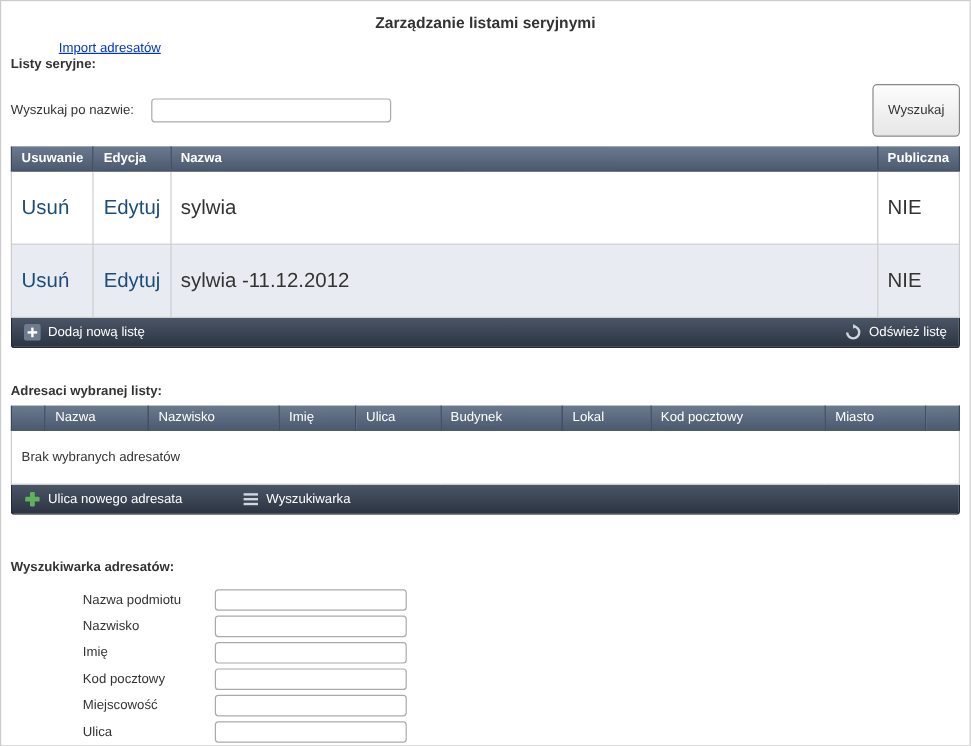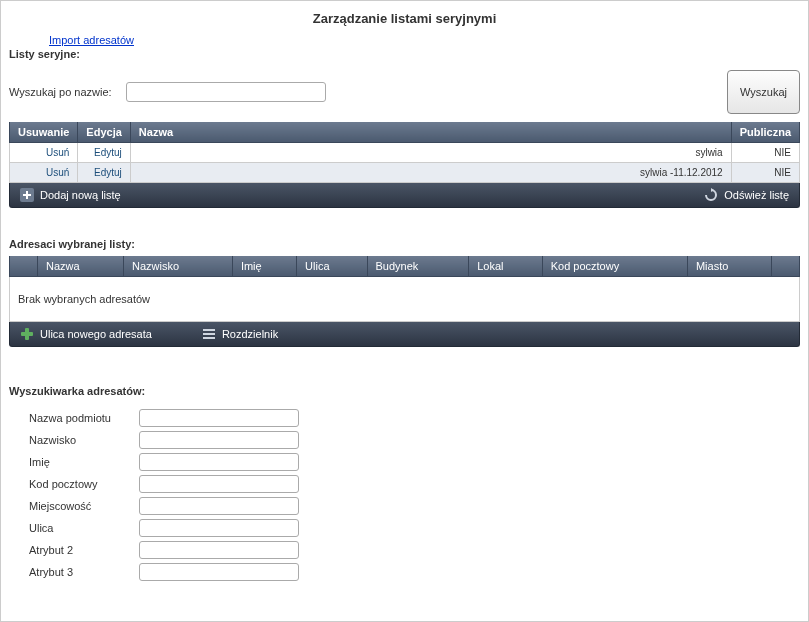--- a/index.html
+++ b/index.html
@@ -56,24 +56,23 @@
     font-weight: bold;
     text-align: left;
     padding: 4px 8px;
     font-size: 11px;
     border-right: 1px solid #3a475a;
     border-bottom: 1px solid #3a475a;
   }
   table.grid th:first-child { border-left: 1px solid #3a475a; }
   table.grid td {
     border: 1px solid #ccc;
-    padding: 4px 8px;
-    font-size: 10px;
+    padding: 20px 8px;
+    font-size: 17px;
     background: #fff;
-    text-align: right;
   }
   table.grid tr:nth-child(odd) td { background: #e8ecf2; }
   table.grid tr:nth-child(even) td { background: #fff; }
   table.grid tr:first-child td { background: #fff; }
   table.grid tr:nth-child(2) td { background: #e8ecf2; }
   a.cell-link { color: #1b4d7a; text-decoration: none; cursor: pointer; }
 
   .darkbar {
     margin: 0 8px;
     background: linear-gradient(#4a5566, #2c3442);
@@ -110,21 +109,21 @@
   }
   table.grid2 th:first-child { border-left: 1px solid #3a475a; }
   table.grid2 td.full {
     border: 1px solid #ccc;
     padding: 16px 8px;
     background: #fff;
     font-size: 11px;
   }
 
   .form-block { padding: 6px 8px 0 28px; }
-  .form-row { display: flex; align-items: center; margin-bottom: 4px; }
+  .form-row { display: flex; align-items: center; margin-bottom: 4px; margin-left: 40px; }
   .form-label { width: 110px; font-size: 11px; color: #333; }
   .form-input {
     width: 160px;
     border: 1px solid #aaa;
     border-radius: 3px;
     padding: 2px 4px;
     font-size: 11px;
   }
   .subheading2 { font-weight: bold; padding: 10px 8px 6px; font-size: 11px; }
 
@@ -233,21 +232,21 @@
     <span>Ulica nowego adresata</span>
   </div>
   <div class="darkbar-item" style="margin-left:30px">
     <span class="icon">
       <svg width="14" height="14" viewBox="0 0 14 14">
           <rect x="1" y="2" width="12" height="2" fill="#cfd6e0"></rect>
           <rect x="1" y="6" width="12" height="2" fill="#cfd6e0"></rect>
           <rect x="1" y="10" width="12" height="2" fill="#cfd6e0"></rect>
         </svg>
     </span>
-    <span>Rozdzielnik</span>
+    <span>Wyszukiwarka</span>
   </div>
 </div>
 
 <div class="section-gap"></div>
 
 <div class="subheading2">Wyszukiwarka adresatów:</div>
 
 <div class="form-block" id="finder-form">
     <div class="form-row">
       <div class="form-label">Nazwa podmiotu</div>

